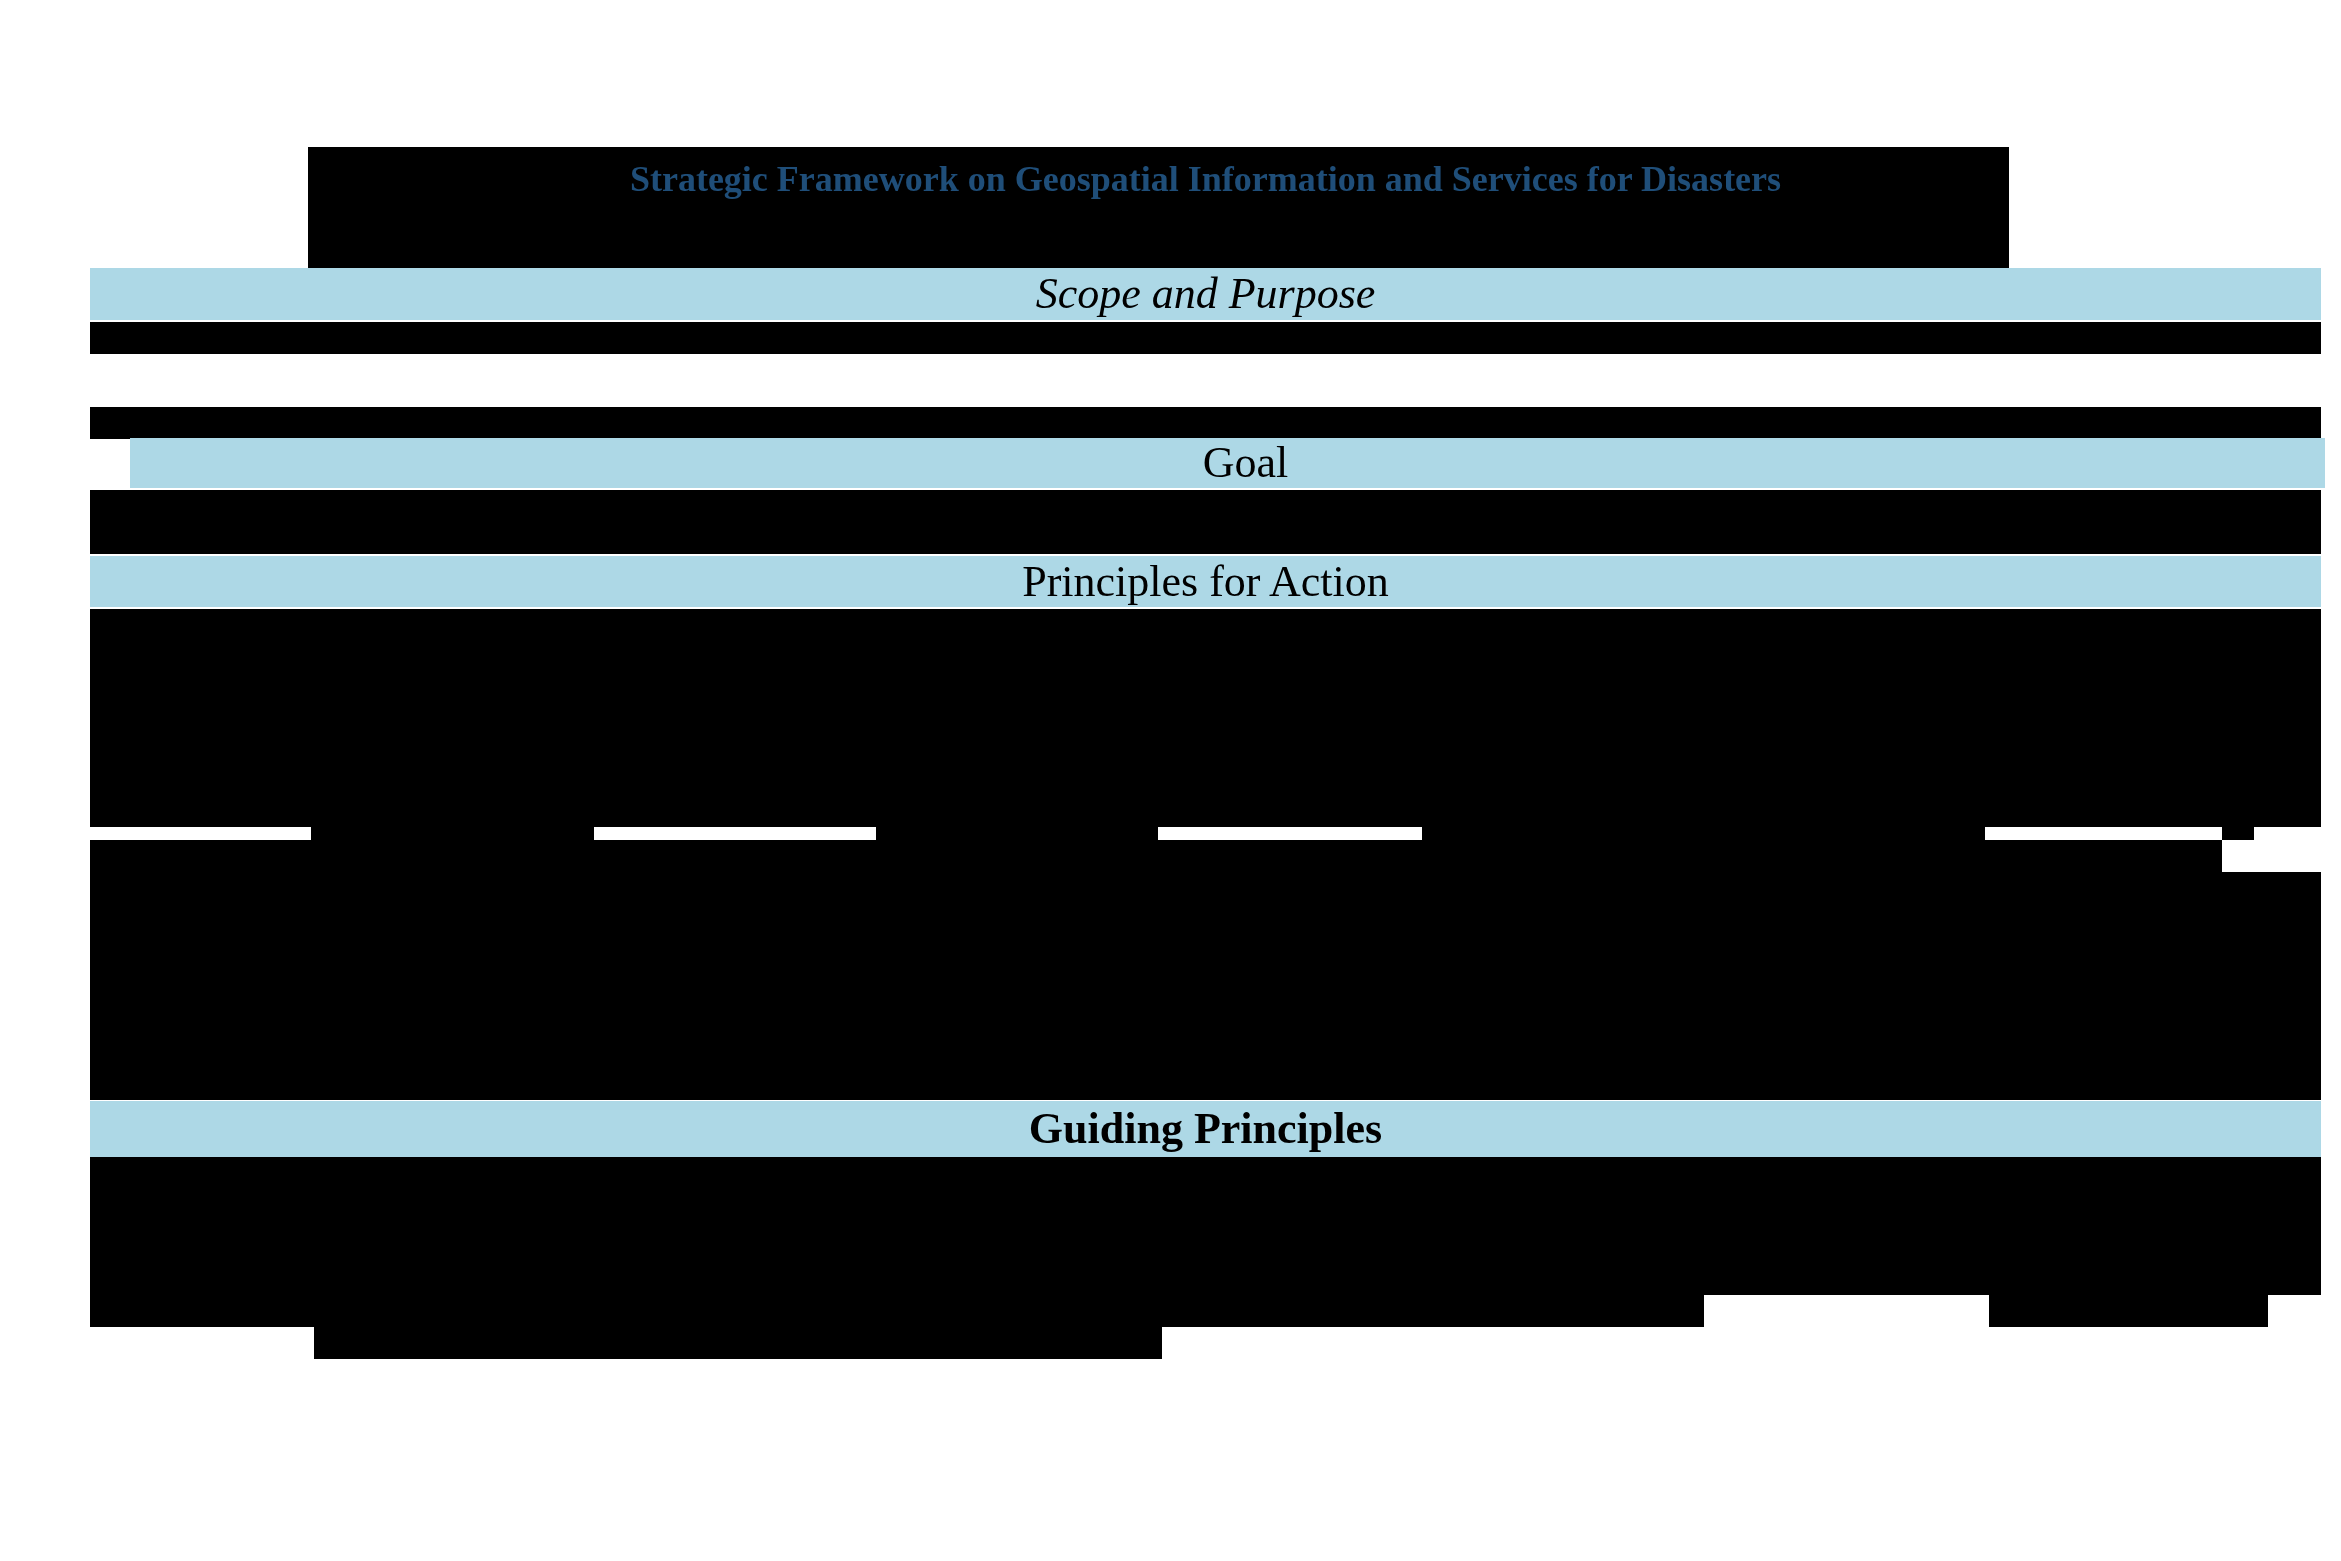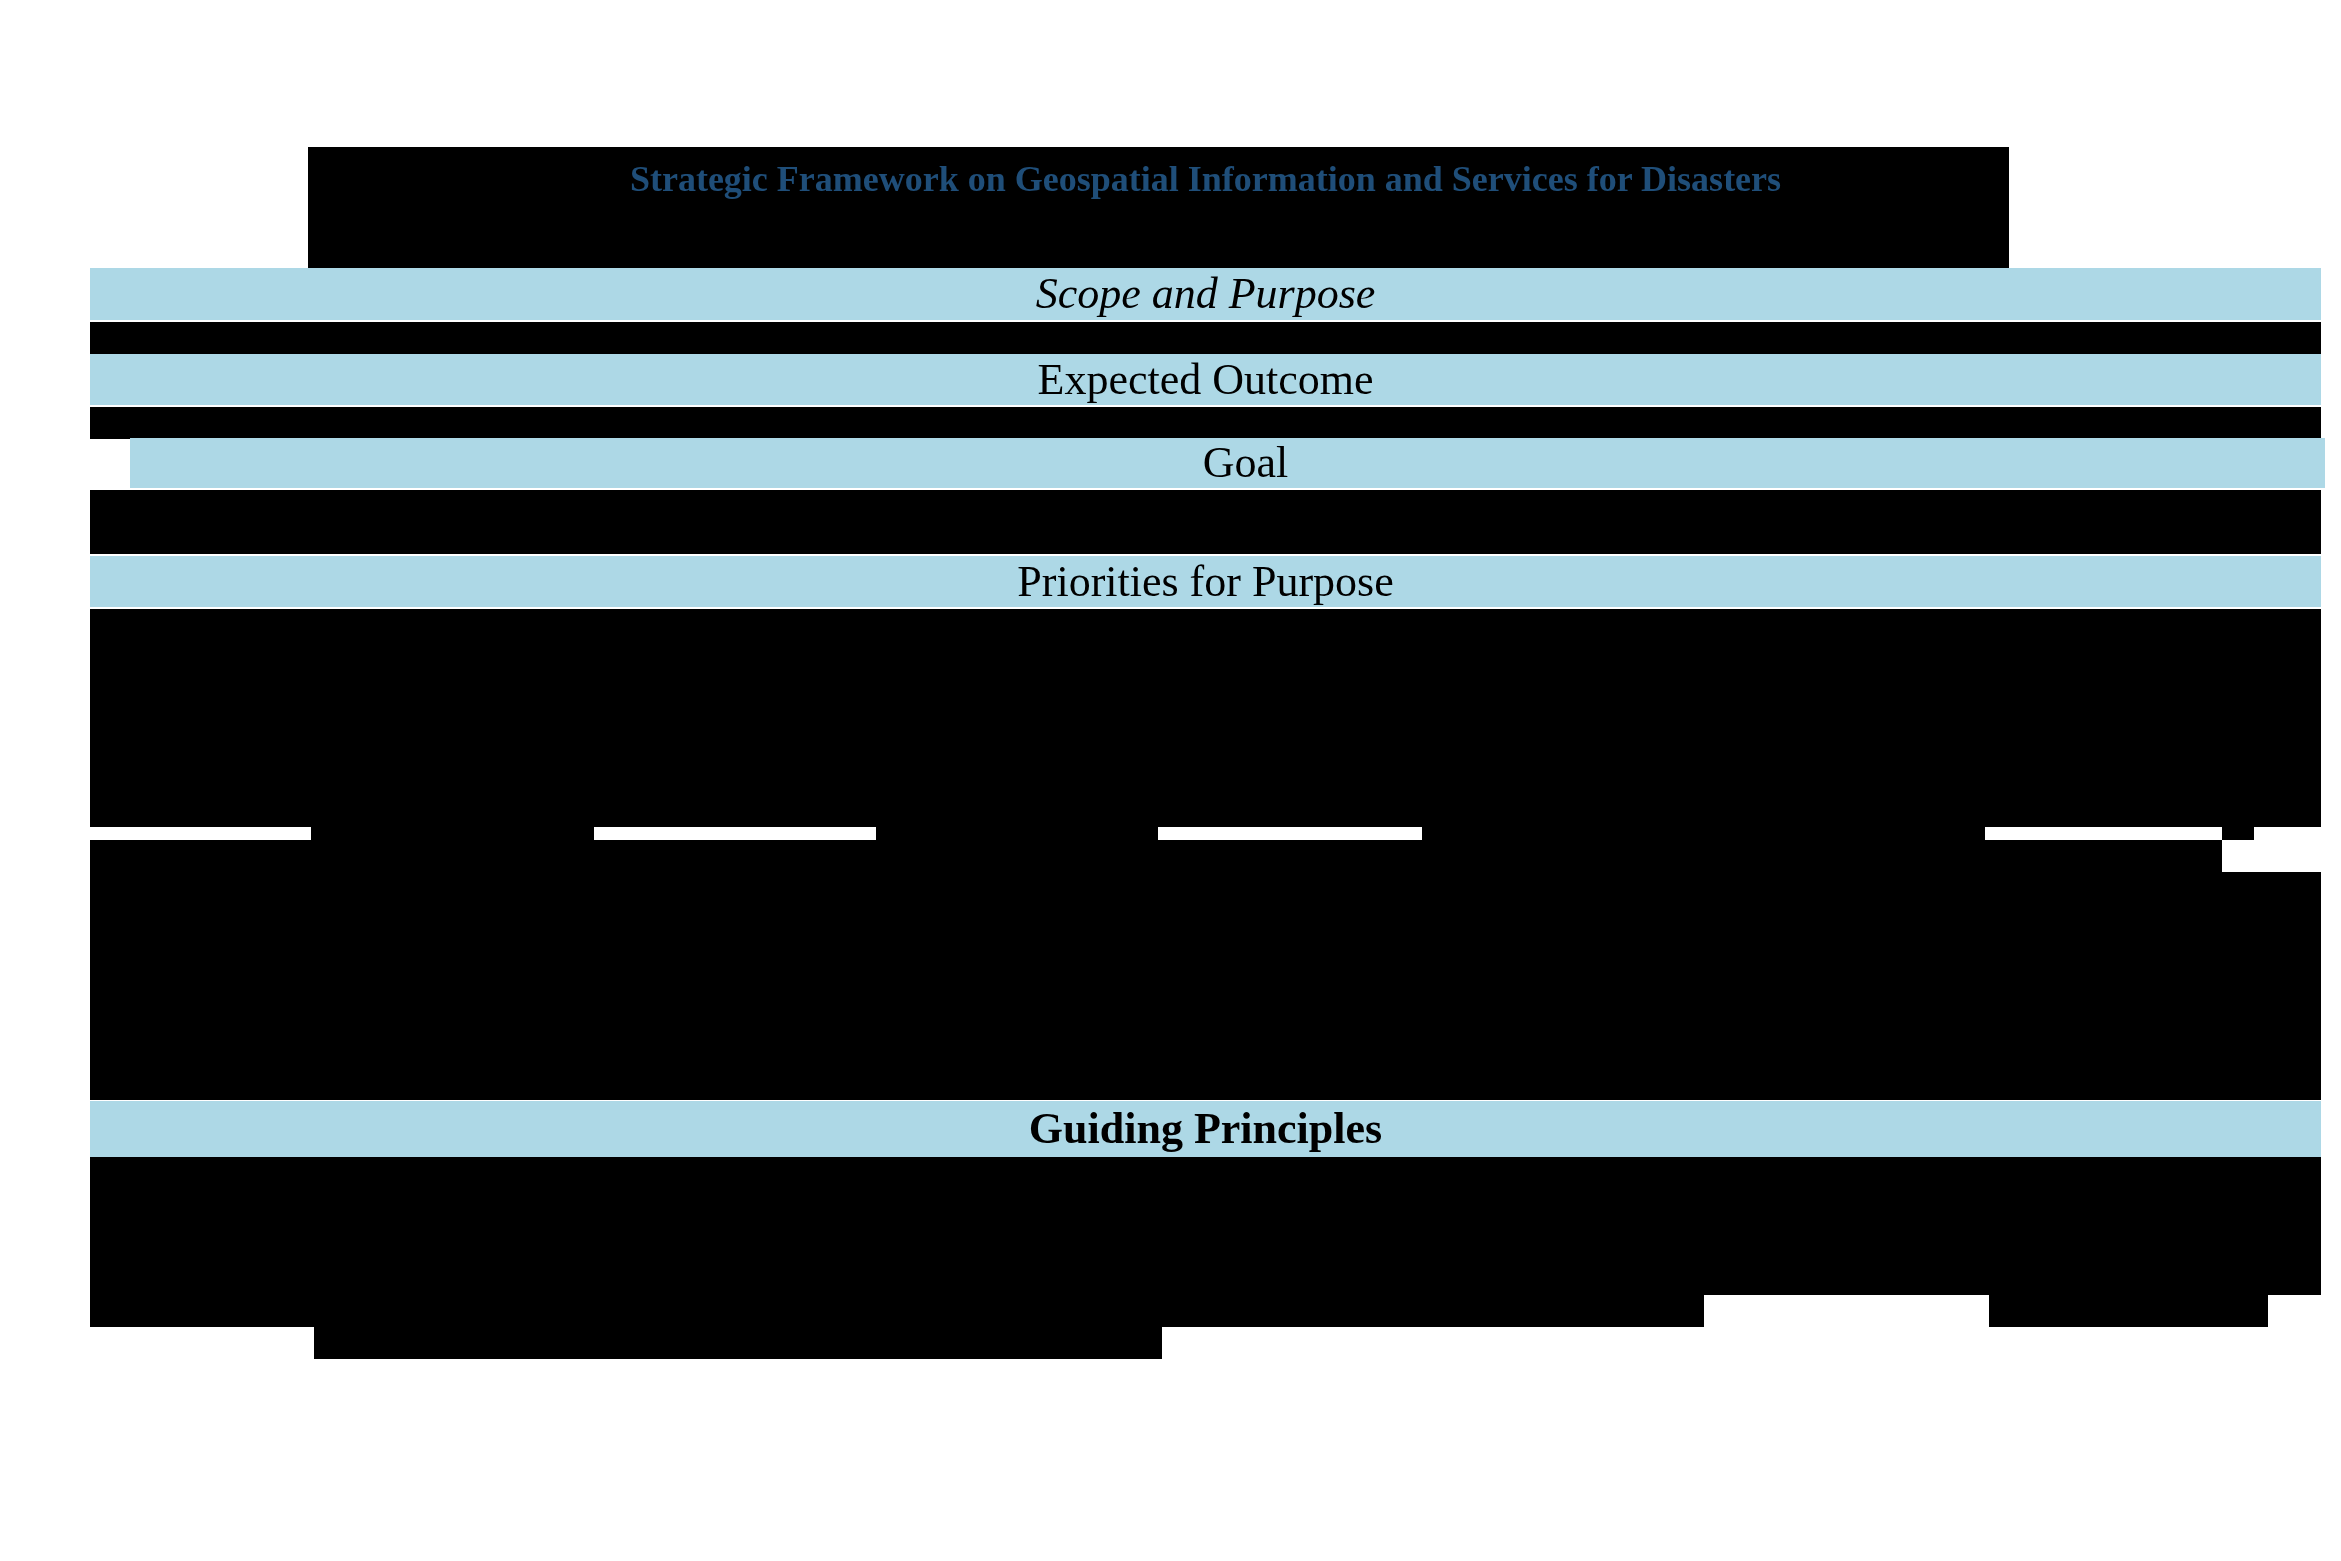--- a/index.html
+++ b/index.html
@@ -57,27 +57,26 @@
 <body>
 
 <div class="page">
 
   <div class="title-text">Strategic Framework on Geospatial Information and Services for Disasters</div>
   <div class="redact" style="left:276px; top:115px; width:1701px; height:122px;"></div>
 
   <div class="hbar" style="top:236px; height:52px;font-style:italic;">Scope and Purpose</div>
   <div class="redact" style="left:58px; top:290px; width:2231px; height:31px;"></div>
 
-  <div class="hbar" style="top:322px; height:51px;">Expected Outcome</div>
   <div class="redact" style="left:58px; top:375px; width:2231px; height:31px;"></div>
 
   <div class="hbar" style="top:406px; height:50px;margin-left:40px;">Goal</div>
   <div class="redact" style="left:58px; top:458px; width:2231px; height:64px;"></div>
 
-  <div class="hbar" style="top:524px; height:51px;">Priorities for Purpose</div>
+  <div class="hbar" style="top:524px; height:51px;">Principles for Action</div>
   <div class="redact" style="left:58px; top:577px; width:2231px; height:218px;"></div>
   <div class="redact" style="left:279px; top:795px; width:283px; height:13.6px;"></div>
   <div class="redact" style="left:844px; top:795px; width:282px; height:13.6px;"></div>
   <div class="redact" style="left:1390px; top:795px; width:563px; height:13.6px;"></div>
   <div class="redact" style="left:2190px; top:795px; width:32px; height:6.8px;"></div>
   <div class="redact" style="left:58px; top:808px; width:2231px; height:260px;"></div>
   <div class="patch" style="left:2190px; top:808px; width:99px; height:6px;"></div>
 
   <div class="hbar" style="top:1069px; height:56px;font-weight:bold;">Guiding Principles</div>
   <div class="redact" style="left:58px; top:1120px; width:1335px; height:175px;"></div>

